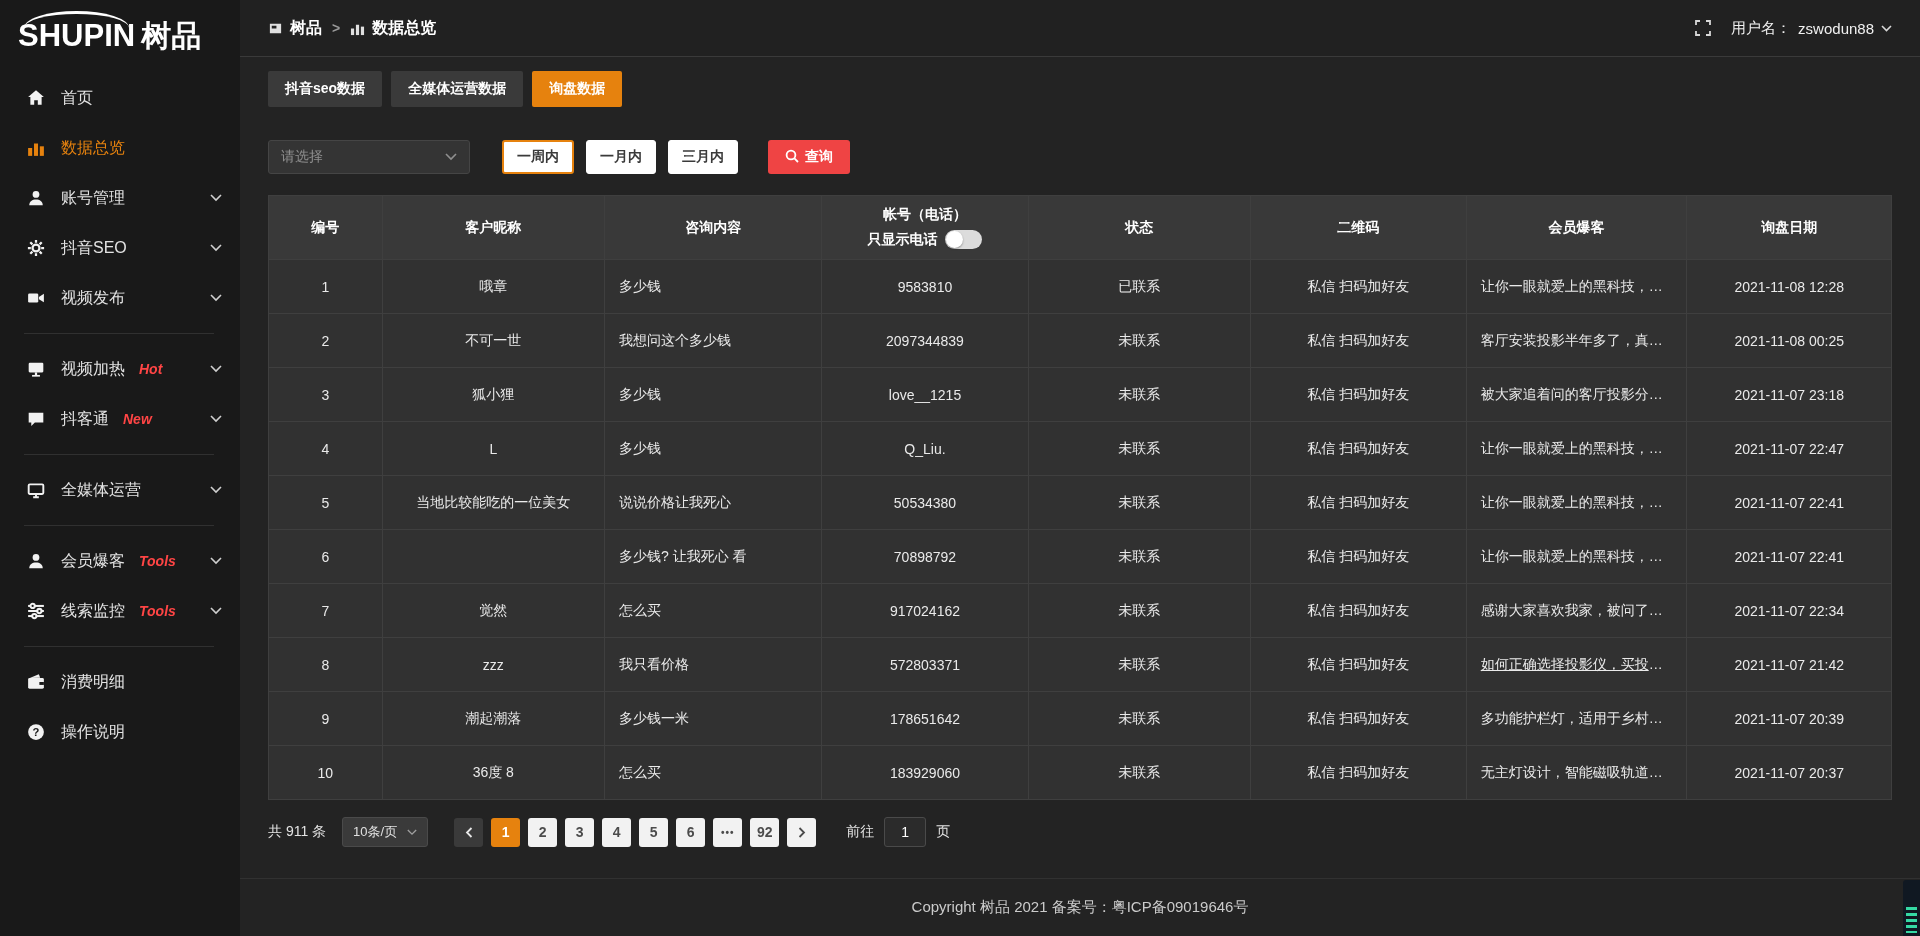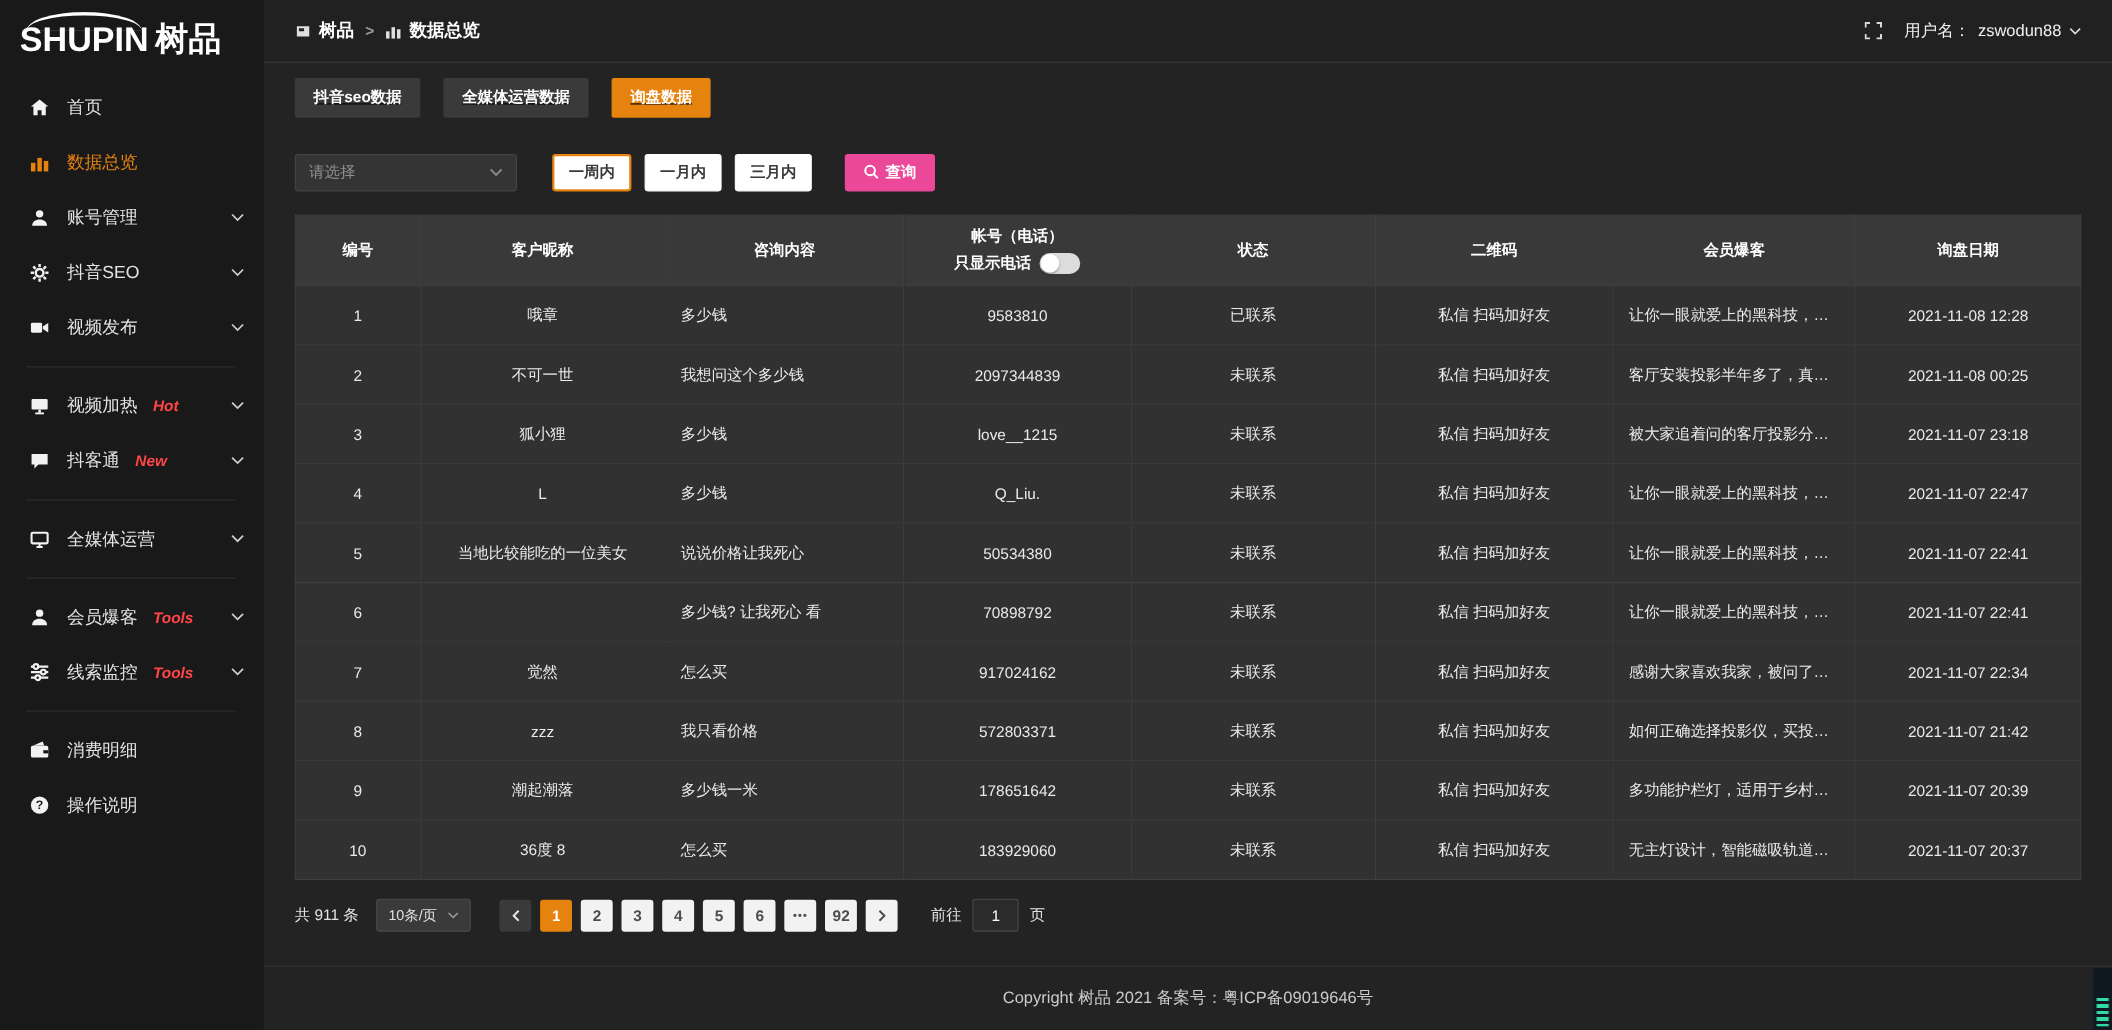--- a/index.html
+++ b/index.html
@@ -34,35 +34,35 @@
   .crumb .bc-icon { display:flex; color:#e0e0e0; }
   .bc-sep { color:#9a9a9a; font-size:14px; font-weight:bold; }
   .topbar-right { margin-left:auto; display:flex; align-items:center; gap:20px; color:#f0f0f0; font-size:15px; }
   .fs-btn { display:flex; cursor:pointer; color:#d8d8d8; }
   .user-entry { display:flex; align-items:center; gap:7px; cursor:pointer; }
   .user-entry .uchev { display:flex; color:#d8d8d8; }
 
   .content { flex:1; padding:14px 28px 0 28px; }
 
   
-  .tabs { display:flex; gap:21px;text-decoration:underline; }
+  .tabs { display:flex; gap:9px; }
   .tab { height:36px; padding:0 17px; background:#3a3a3a; color:#fff; font-size:14px; font-weight:bold;
     display:flex; align-items:center; border-radius:2px; cursor:pointer; }
   .tab.active { background:#e6820e; }
 
   
   .filters { margin-top:33px; display:flex; align-items:center; }
   .select { width:202px; height:34px; background:#343434; border:1px solid #454545; border-radius:3px;
     color:#8f8f8f; font-size:14px; display:flex; align-items:center; padding:0 12px; cursor:pointer; }
   .select .schev { margin-left:auto; display:flex; color:#8f8f8f; }
   .periods { display:flex; gap:12px; margin-left:32px; }
   .period-btn { height:34px; padding:0 13px; background:#fff; border:1px solid #fff; border-radius:3px;
     color:#3a3a3a; font-size:14px; font-weight:bold; display:flex; align-items:center; cursor:pointer; }
   .period-btn.active { border:2px solid #e6820e; }
-  .search-btn { height:34px; padding:0 17px; margin-left:30px; background:#ec4899; border-radius:3px;
+  .search-btn { height:34px; padding:0 17px; margin-left:30px; background:#ef4444; border-radius:3px;
     color:#fff; font-size:14px; font-weight:bold; display:flex; align-items:center; gap:6px; cursor:pointer; }
 
   
   table.grid { width:100%; margin-top:21px; border-collapse:collapse; table-layout:fixed; }
   table.grid th, table.grid td { border:1px solid #3f3f3f; font-size:14px; }
   table.grid th { background:#393939; height:64px; color:#fff; font-weight:bold; }
   table.grid td { background:#313131; height:54px; color:#eaeaea; padding:0 14px; white-space:nowrap;
     overflow:hidden; text-overflow:ellipsis; }
   .th-sub { display:flex; align-items:center; justify-content:center; gap:8px; margin-top:6px; font-weight:bold; }
   .switch { width:37px; height:19px; background:#dcdcdc; border-radius:10px; position:relative; cursor:pointer; }
@@ -468,21 +468,21 @@
               <td class="cell-link" style="text-align: left;">感谢大家喜欢我家，被问了好...</td>
               <td style="text-align: center;">2021-11-07 22:34</td>
             </tr>
             <tr>
               <td style="text-align: center;">8</td>
               <td style="text-align: center;">zzz</td>
               <td style="text-align: left;">我只看价格</td>
               <td style="text-align: center;">572803371</td>
               <td class="status-un" style="text-align: center;">未联系</td>
               <td class="cell-link" style="text-align: center;">私信 扫码加好友</td>
-              <td class="cell-link" style="text-align: left;">如何正确选择投影仪，买投影...</td>
+              <td class="cell-link" style="text-align: left; text-decoration: underline;">如何正确选择投影仪，买投影...</td>
               <td style="text-align: center;">2021-11-07 21:42</td>
             </tr>
             <tr>
               <td style="text-align: center;">9</td>
               <td style="text-align: center;">潮起潮落</td>
               <td style="text-align: left;">多少钱一米</td>
               <td style="text-align: center;">178651642</td>
               <td class="status-un" style="text-align: center;">未联系</td>
               <td class="cell-link" style="text-align: center;">私信 扫码加好友</td>
               <td class="cell-link" style="text-align: left;">多功能护栏灯，适用于乡村文...</td>

